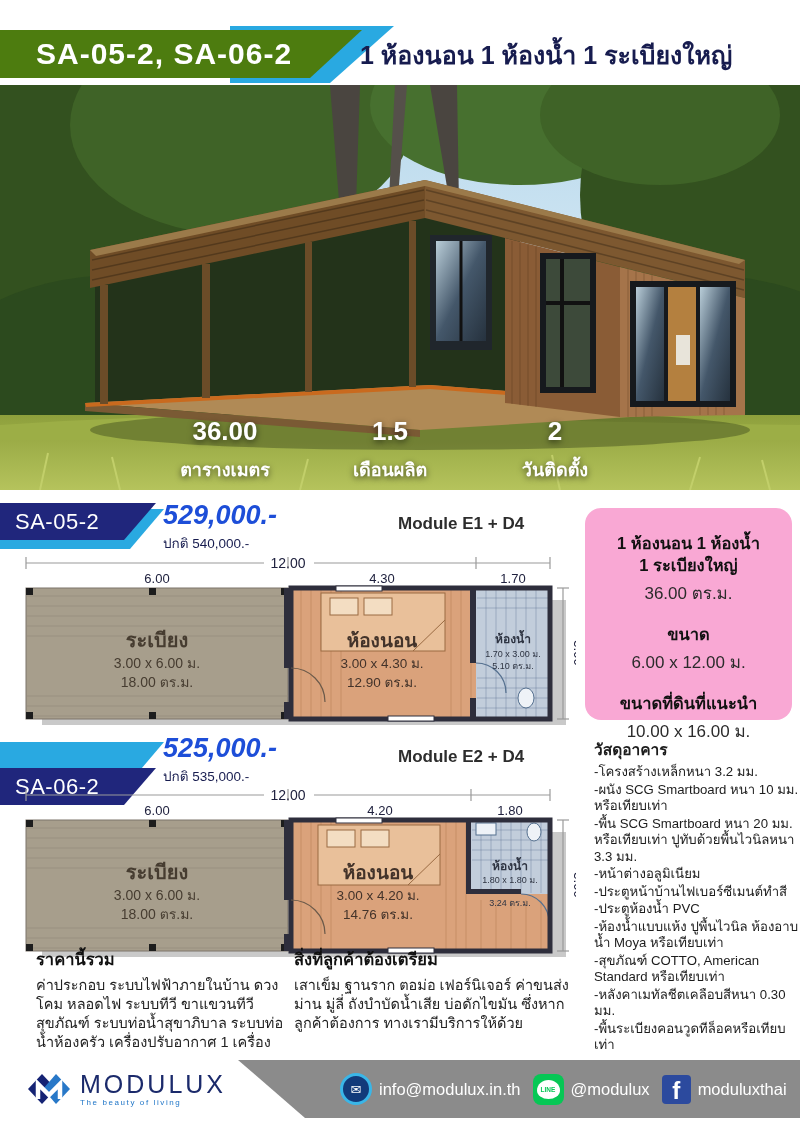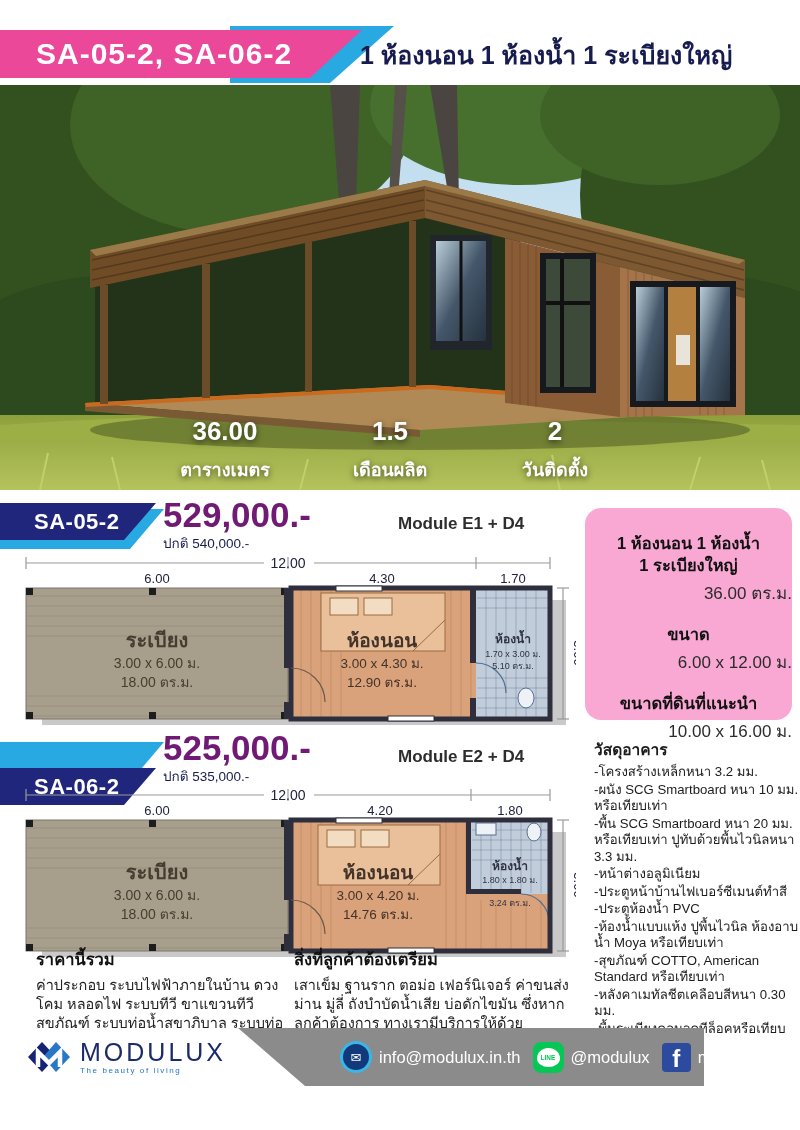--- a/index.html
+++ b/index.html
@@ -2,71 +2,71 @@
 <html><head>
 <meta charset="utf-8">
 <style>
   html,body{margin:0;padding:0;background:#dfe3e8;}
   .page{position:relative;width:800px;height:1130px;background:#ffffff;margin:0 auto;
         font-family:"Liberation Sans","DejaVu Sans",sans-serif;overflow:hidden;}
 
   
   .banner-accent{position:absolute;top:26px;left:0;width:398px;height:57px;background:#29a9e1;
       clip-path:polygon(230px 0,394px 0,330px 100%,230px 100%);}
-  .banner-navy{position:absolute;top:30px;left:0;width:368px;height:48px;background:#ec4899;
+  .banner-navy{position:absolute;top:30px;left:0;width:368px;height:48px;background:#4d7c0f;
       clip-path:polygon(0 0,362px 0,310px 100%,0 100%);
       display:flex;align-items:center;}
   .banner-navy .models{color:#fff;font-weight:bold;font-size:30px;letter-spacing:1px;padding-left:36px;}
   .subtitle{position:absolute;left:360px;top:36px;width:432px;font-size:25px;font-weight:bold;
       color:#171c4f;line-height:38px;white-space:nowrap;}
 
   
   .hero{position:absolute;top:85px;left:0;width:800px;height:405px;}
   .hero svg{display:block;}
   .hero-stats{position:absolute;left:150px;bottom:6px;width:480px;display:flex;justify-content:space-between;}
   .stat{text-align:center;color:#fff;text-shadow:0 2px 6px rgba(0,0,0,.6);width:150px;}
   .stat .num{font-size:26px;font-weight:bold;line-height:44px;}
   .stat .lbl{font-size:18px;font-weight:bold;margin-top:2px;}
 
   
   .badge-accent{position:absolute;left:0;width:170px;height:40px;background:#29a9e1;
       clip-path:polygon(0 0,164px 0,130px 100%,0 100%);}
   .badge-navy{position:absolute;left:0;width:160px;height:37px;background:#20267c;
       clip-path:polygon(0 0,156px 0,124px 100%,0 100%);display:flex;align-items:center;}
-  .badge-navy span{color:#fff;font-weight:bold;font-size:22px;padding-left:34px;letter-spacing:.5px;}
+  .badge-navy span{color:#fff;font-weight:normal;font-size:22px;padding-left:15px;letter-spacing:.5px;}
   .price-block{position:absolute;left:163px;width:220px;}
-  .price{color:#701a75;font-size:35px;font-weight:bold;line-height:30px;}
+  .price{color:#1d4ed8;font-size:27px;font-weight:bold;line-height:30px;font-style:italic;}
   .normal-price{color:#171c4f;font-size:13.5px;margin-top:2px;}
   .module-label{position:absolute;left:398px;width:190px;font-size:17px;font-weight:bold;color:#2d2d2d;}
 
   
   .info-panel{position:absolute;left:585px;top:508px;width:207px;height:212px;background:#f9a8d4;
       border-radius:16px;text-align:center;padding-top:24px;box-sizing:border-box;color:#111;}
   .info-panel .b{font-weight:bold;font-size:16.5px;line-height:22px;}
-  .info-panel .v{font-size:17px;color:#2b2b2b;margin-top:3px;text-align:right;}
+  .info-panel .v{font-size:17px;color:#2b2b2b;margin-top:3px;}
   .info-panel .gap{margin-top:17px;}
 
   
   .plan{position:absolute;left:18px;width:558px;height:178px;}
   .plan text{font-family:"Liberation Sans","DejaVu Sans",sans-serif;}
 
   
   .materials{position:absolute;left:594px;top:737px;width:212px;color:#1c1c1c;}
   .materials .title{font-weight:bold;font-size:15.5px;margin-bottom:2px;}
   .materials .item{font-size:13.2px;line-height:16.5px;margin-bottom:1px;}
 
   
   .note{position:absolute;top:946px;color:#222;}
   .note .title{font-weight:bold;font-size:16.5px;color:#111;margin-bottom:4px;}
   .note .body{font-size:14.5px;line-height:19px;}
   .note-includes{left:36px;width:254px;}
   .note-prepare{left:294px;width:292px;}
 
   
-  .footer{position:absolute;top:1028px;left:0;width:704px;height:58px;background:#ffffff;}
+  .footer{position:absolute;top:1060px;left:0;width:800px;height:58px;background:#ffffff;}
   .footer-gray{position:absolute;inset:0;background:#8b8b8b;
       clip-path:polygon(238px 0,800px 0,800px 100%,305px 100%);}
   .logo{position:absolute;left:26px;top:7px;display:flex;align-items:center;}
   .logo-text{margin-left:8px;}
   .logo-name{font-size:25px;letter-spacing:3px;color:#1b2a6b;line-height:25px;}
   .logo-tag{font-size:8px;letter-spacing:1.6px;color:#2277c8;margin-top:1px;}
   .contacts{position:absolute;left:340px;top:0;height:100%;display:flex;align-items:center;gap:12px;}
   .contact{display:flex;align-items:center;gap:7px;color:#fff;font-size:16.5px;}
   .ic-mail{width:26px;height:26px;border-radius:50%;background:#123a7a;border:3px solid #3ab6e8;
       display:flex;align-items:center;justify-content:center;color:#fff;font-size:13px;}

